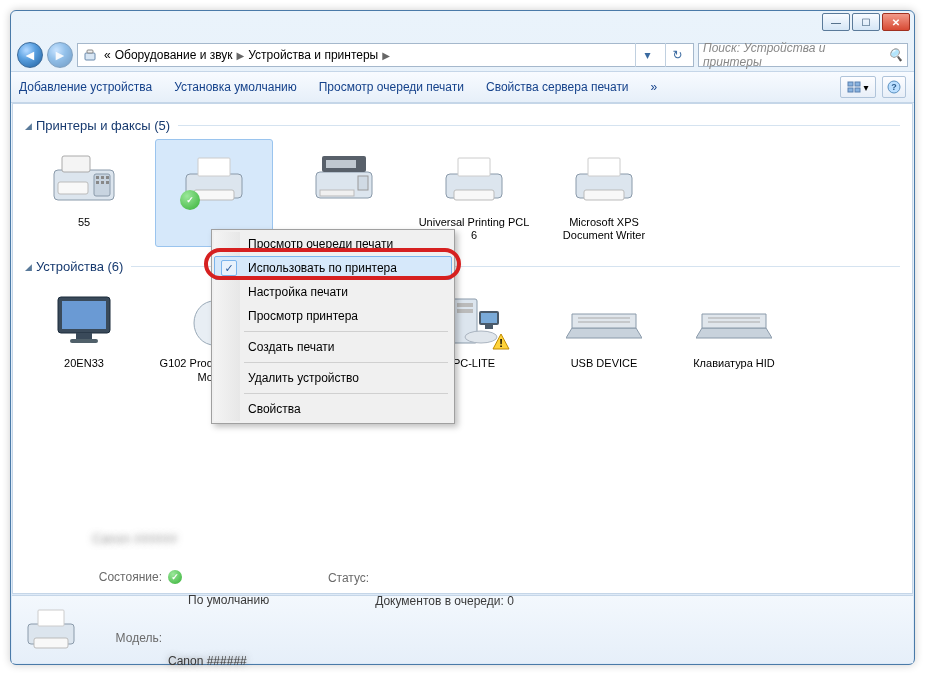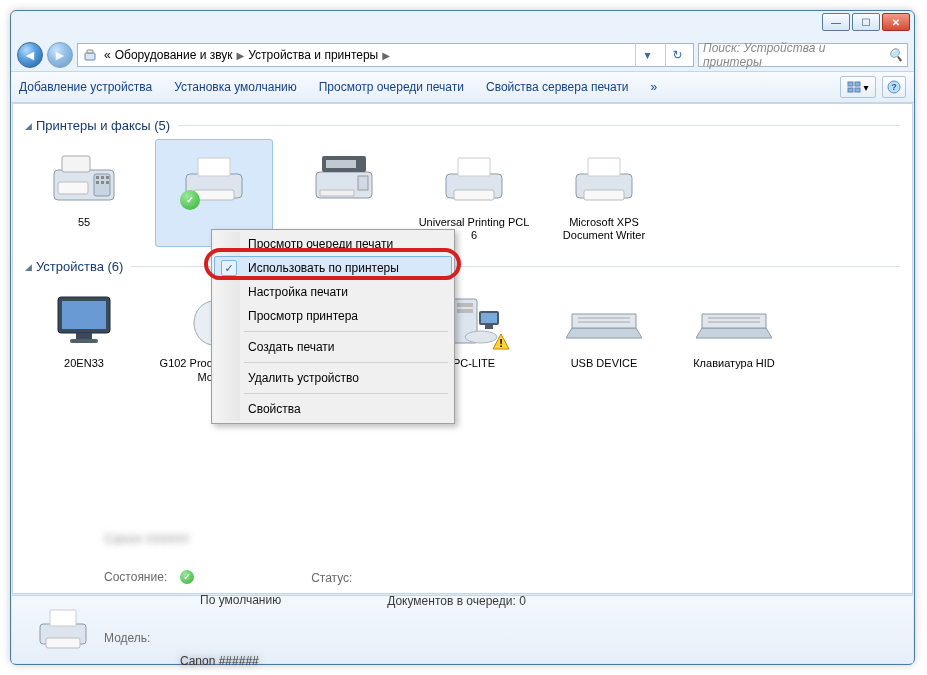--- a/index.html
+++ b/index.html
@@ -215,29 +215,29 @@
   }
   
   .statuspane {
     position: absolute;
     left: 1px; right: 1px; bottom: 1px;
     height: 68px;
     background: linear-gradient(#f3f8fd,#e6eff9);
     border-top: 1px solid #c5d6e8;
     display: flex;
     align-items: center;
-    padding: 6px 24px;
+    padding: 6px 12px;
     gap: 14px;
   }
   .statuspane .big-icon {
     width: 54px; height: 48px;
   }
   .status-cols { display:flex; gap: 30px; }
   .status-col .row { display:flex; gap:6px; align-items:center; margin:2px 0;}
-  .status-col .k { color:#6a6a6a; text-align:left; min-width:70px;}
+  .status-col .k { color:#6a6a6a; text-align:right; min-width:70px;}
   .status-col .v { color:#3a3a3a;margin-top:45px; }
   .blurred { color: transparent; text-shadow: 0 0 6px rgba(100,100,100,.7); }
   .checkcircle {
     width:14px; height:14px; border-radius:50%;
     background: radial-gradient(circle at 35% 30%, #9be89b, #35b035);
     display:inline-flex; align-items:center; justify-content:center;
     color:#fff; font-size:9px; font-weight:bold;
   }
   
   svg { display:block; }
@@ -465,21 +465,21 @@
       </div>
     </div>
 
   </div>
 
   <div class="contextmenu">
     <div class="iconcol"></div>
     <div class="ctx-item">Просмотр очереди печати</div>
     <div class="ctx-item highlight">
       <span class="ctx-check">✓</span>
-      <span>Использовать по принтеры</span>
+      <span>Использовать по принтера</span>
     </div>
     <div class="ctx-item">Настройка печати</div>
     <div class="ctx-item">Просмотр принтера</div>
     <div class="ctx-sep"></div>
     <div class="ctx-item">Создать печати</div>
     <div class="ctx-sep"></div>
     <div class="ctx-item">Удалить устройство</div>
     <div class="ctx-sep"></div>
     <div class="ctx-item">Свойства</div>
   </div>

